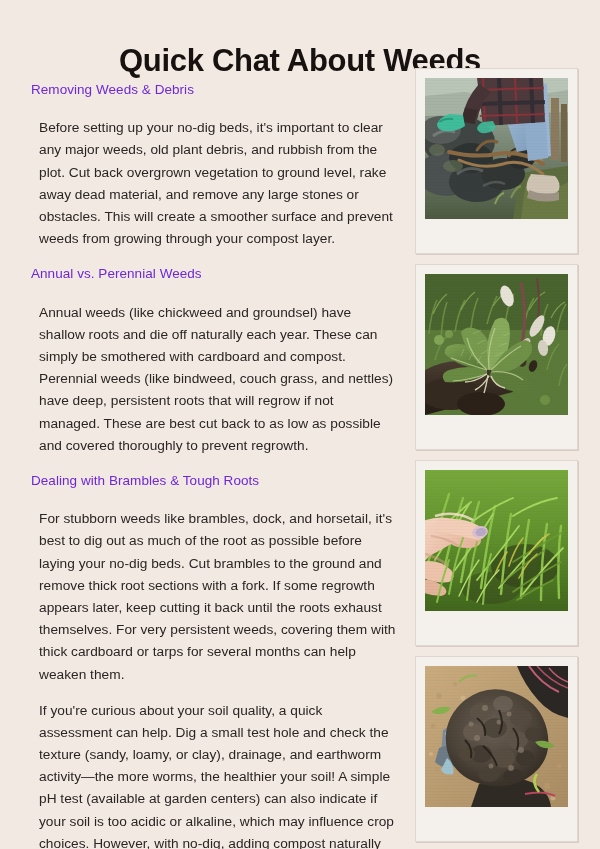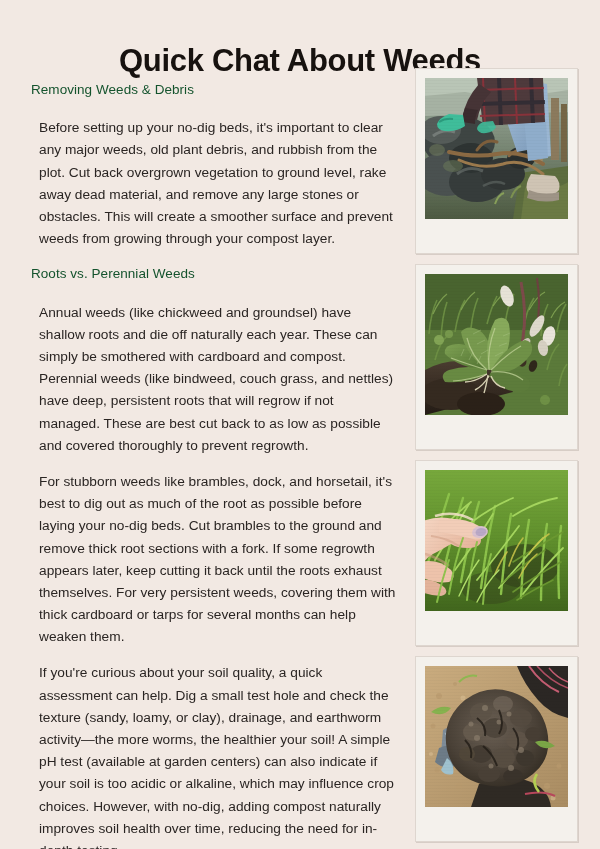--- a/index.html
+++ b/index.html
@@ -48,21 +48,21 @@
 
   .section {
     margin-bottom: 14px;
   }
   .section:last-child { margin-bottom: 0; }
 
   .section-heading {
     font-size: 13.5px;
     font-weight: 400;
     line-height: 1.5;
-    color: #14532d;
+    color: #6d28d9;
     margin: 0 0 17px 0;
     letter-spacing: 0.05px;
   }
 
   .section-body {
     font-size: 13.7px;
     font-weight: 400;
     line-height: 1.62;
     color: #2a2523;
     margin: 8px;
@@ -117,25 +117,26 @@
   <h1 class="title">Quick Chat About Weeds</h1>
 
   <div class="content">
 
     <div class="section">
       <p class="section-heading">Removing Weeds &amp; Debris</p>
       <p class="section-body">Before setting up your no-dig beds, it's important to clear any major weeds, old plant debris, and rubbish from the plot. Cut back overgrown vegetation to ground level, rake away dead material, and remove any large stones or obstacles. This will create a smoother surface and prevent weeds from growing through your compost layer.</p>
     </div>
 
     <div class="section">
-      <p class="section-heading">Roots vs. Perennial Weeds</p>
+      <p class="section-heading">Annual vs. Perennial Weeds</p>
       <p class="section-body">Annual weeds (like chickweed and groundsel) have shallow roots and die off naturally each year. These can simply be smothered with cardboard and compost. Perennial weeds (like bindweed, couch grass, and nettles) have deep, persistent roots that will regrow if not managed. These are best cut back to as low as possible and covered thoroughly to prevent regrowth.</p>
     </div>
 
     <div class="section">
+      <p class="section-heading">Dealing with Brambles &amp; Tough Roots</p>
       <p class="section-body">For stubborn weeds like brambles, dock, and horsetail, it's best to dig out as much of the root as possible before laying your no-dig beds. Cut brambles to the ground and remove thick root sections with a fork. If some regrowth appears later, keep cutting it back until the roots exhaust themselves. For very persistent weeds, covering them with thick cardboard or tarps for several months can help weaken them.</p>
     </div>
 
     <div class="section">
       <p class="section-body"><span>If you're curious about your soil quality, a quick assessment can help. Dig a small test hole and check the texture (sandy, loamy, or clay), drainage, and earthworm activity—the more worms, the healthier your soil! A simple pH test (available at garden centers) can also indicate if your soil is too acidic or alkaline, which may influence crop choices. However, with no-dig, adding compost naturally improves soil health over time, reducing the need for in-depth testing.</span> </p>
     </div>
 
   </div>
 
   <div class="photo-column">

